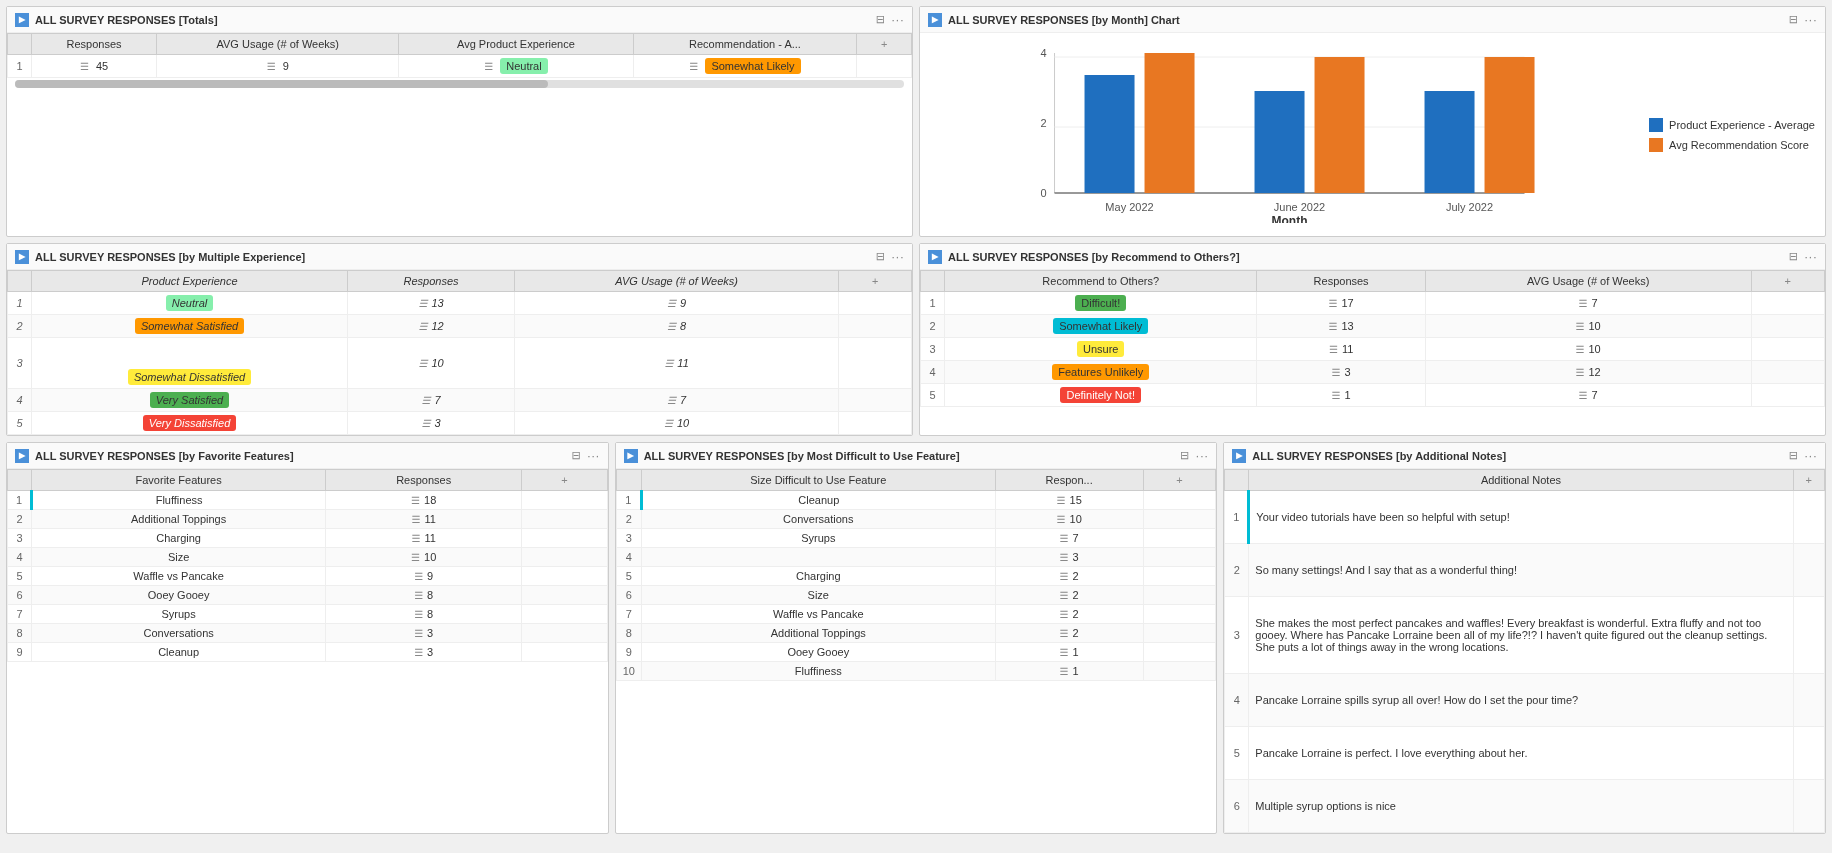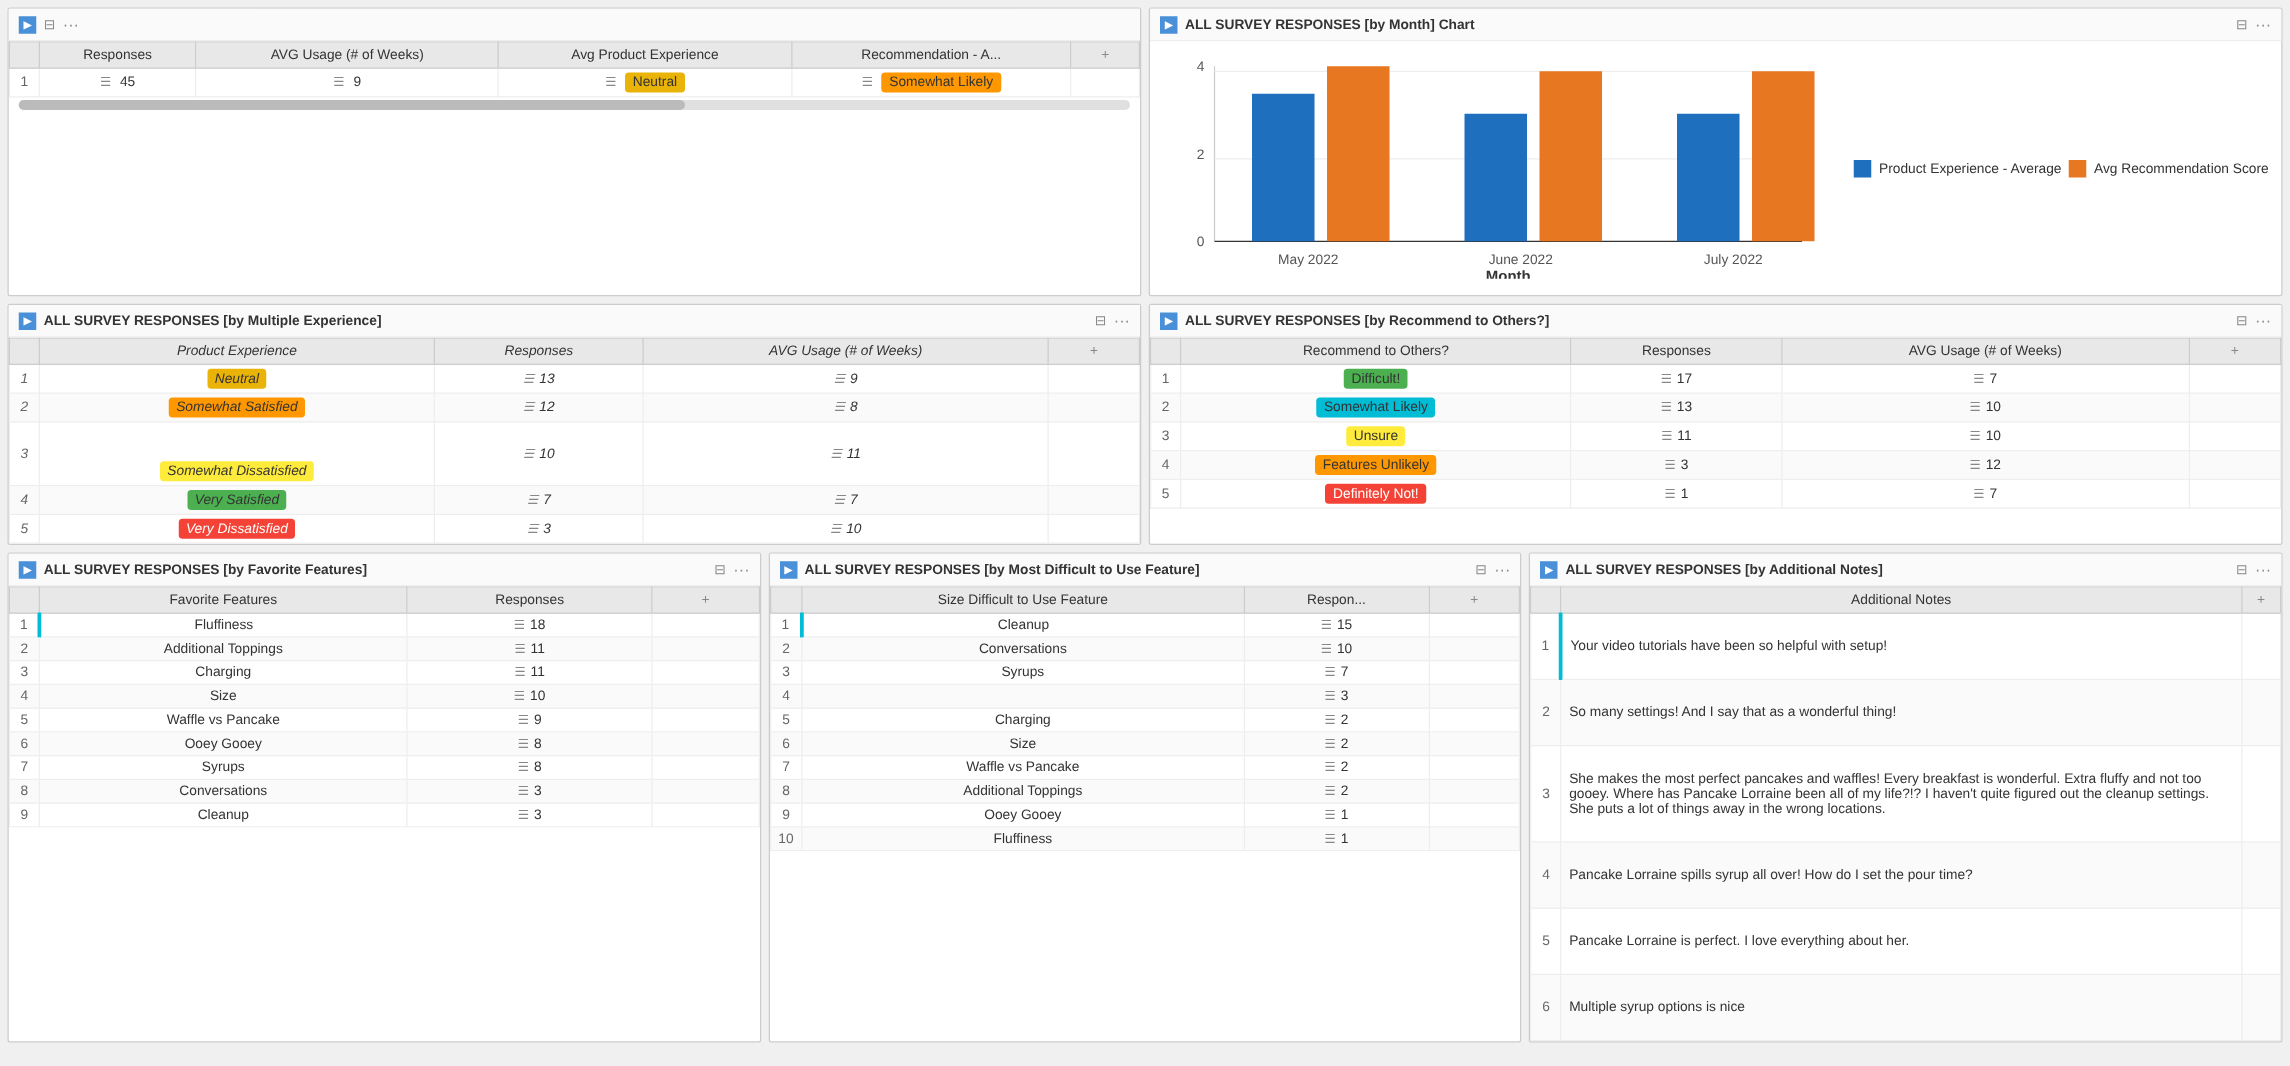--- a/index.html
+++ b/index.html
@@ -12,21 +12,21 @@
     .panel-icon { width: 14px; height: 14px; background: #4a90d9; display: inline-flex; align-items: center; justify-content: center; color: white; font-size: 8px; font-weight: bold; margin-right: 6px; flex-shrink: 0; }
     .panel-title { flex: 1; font-size: 11px; font-weight: bold; color: #333; }
     .panel-actions { display: flex; gap: 6px; align-items: center; color: #888; font-size: 13px; }
     
     .table-container { overflow: auto; }
     table { border-collapse: collapse; width: 100%; font-size: 11px; }
     th { background: #e8e8e8; padding: 4px 8px; text-align: center; border: 1px solid #ccc; font-weight: normal; color: #333; white-space: nowrap; }
     td { padding: 3px 6px; border: 1px solid #eee; text-align: center; vertical-align: middle; }
     td.row-num { color: #666; width: 24px; }
     .tag { display: inline-block; padding: 2px 6px; border-radius: 3px; font-size: 11px; }
-    .tag-neutral { background: #eab308; color: #333; }
+    .tag-neutral { background: #86efac; color: #333; }
     .tag-somewhat-satisfied { background: #ff9800; color: #333; }
     .tag-somewhat-dissatisfied { background: #ffeb3b; color: #333; margin-top: 28px; }
     .tag-very-satisfied { background: #4caf50; color: #333; }
     .tag-very-dissatisfied { background: #f44336; color: #fff; }
     .tag-definitely { background: #4caf50; color: #333; }
     .tag-somewhat-likely { background: #00bcd4; color: #333; }
     .tag-unsure { background: #ffeb3b; color: #333; }
     .tag-somewhat-unlikely { background: #ff9800; color: #333; }
     .tag-definitely-not { background: #f44336; color: #fff; }
     .tag-somewhat-likely-totals { background: #ff9800; color: #333; }
@@ -37,21 +37,21 @@
     .panel-chart { grid-column: 2; grid-row: 1; }
     
     
     .panel-product-exp { grid-column: 1; grid-row: 2; }
     .panel-recommend { grid-column: 2; grid-row: 2; }
     
     .bottom-row { display: grid; grid-template-columns: 1fr 1fr 1fr; gap: 6px; grid-column: 1 / 3; }
     
     .chart-area { padding: 10px; display: flex; }
     .chart-content { flex: 1; }
-    .chart-legend { display: flex; flex-direction: row; gap: 6px; padding-left: 10px; justify-content: center; font-size: 11px; }
+    .chart-legend { display: flex; flex-direction: column; gap: 6px; padding-left: 10px; justify-content: center; font-size: 11px; }
     .legend-item { display: flex; align-items: center; gap: 6px; }
     .legend-color { width: 14px; height: 14px; flex-shrink: 0; }
     
     .scrollbar-h { height: 8px; background: #e0e0e0; border-radius: 4px; margin: 2px 8px; }
     .scrollbar-thumb { height: 8px; background: #bbb; border-radius: 4px; width: 60%; }
     
     .add-col { color: #888; cursor: pointer; padding: 0 4px; }
     
     tr:nth-child(even) td { background: #fafafa; }
     
@@ -62,20 +62,21 @@
     .panel-recommend .panel-content { min-height: 160px; }
   </style>
 </head>
 <body>
 
 <div class="dashboard">
 
   <div class="panel panel-totals">
     <div class="panel-header">
       <div class="panel-icon">▶</div>
+      <span class="panel-title">ALL SURVEY RESPONSES [Totals]</span>
       <div class="panel-actions">
         <span class="filter-icon">⊟</span>
         <span>···</span>
       </div>
     </div>
     <div class="panel-content table-container">
       <table>
         <thead>
           <tr>
             <th></th>

